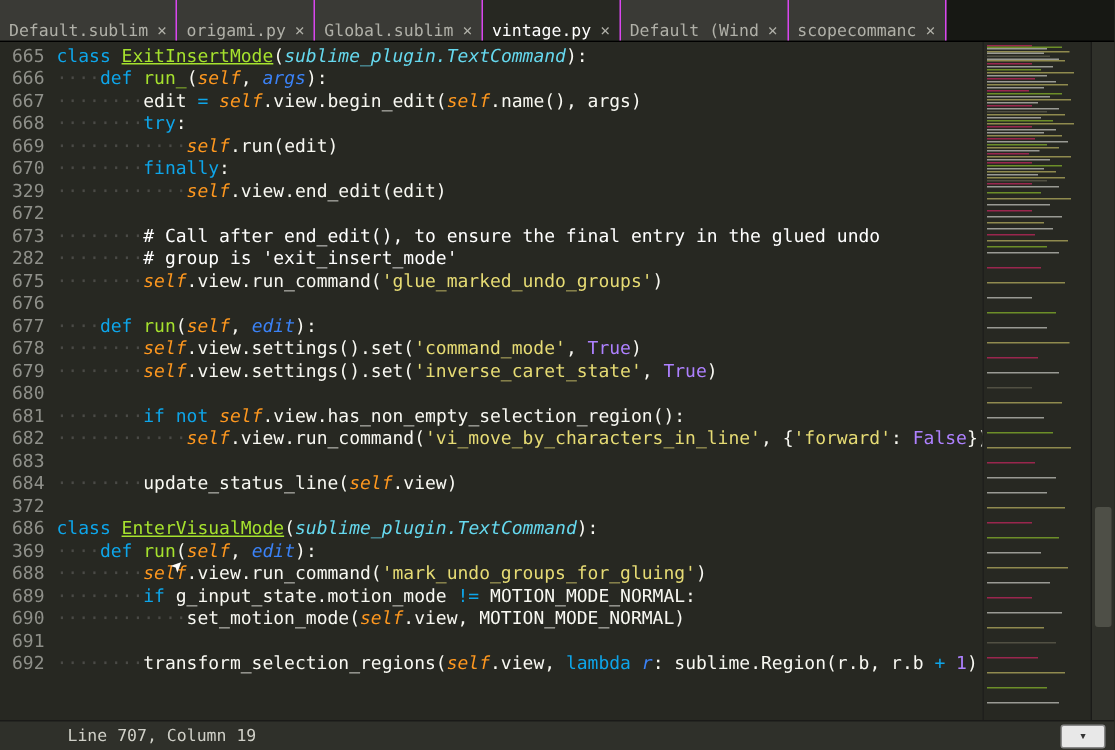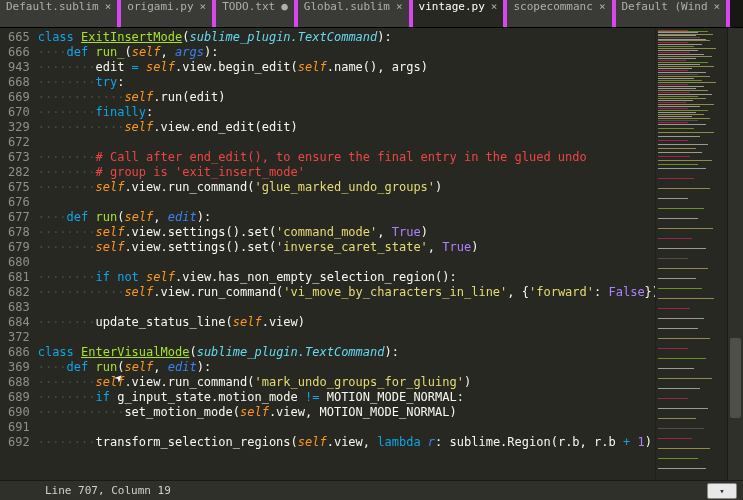--- a/index.html
+++ b/index.html
@@ -14,24 +14,24 @@
 }
 .tab-bar {
   background: #171814;
   height: 28px;
   display: flex;
   align-items: stretch;
   border-bottom: 1px solid #000;
 }
 .tab {
   background: #3a3a36;
-  border-right: 4px solid #d946ef;
+  border-right: 1px solid #d946ef;
   padding: 0 6px;
   display: flex;
-  align-items: flex-start;
+  align-items: flex-end;
   color: #b0b0a8;
   font-size: 11px;
   cursor: pointer;
   position: relative;
 }
 .tab.active {
   background: #272822;
   color: #fff;
 }
 .tab.dirty .close::before { content: "●"; color: #b0b0a8; }
@@ -71,21 +71,21 @@
   font-family: "Consolas", "Monaco", monospace;
 }
 .code .row { height: 15px; }
 .ws { color: #4a4a46; }
 .kw { color: #0ea5e9; }
 .fn { color: #a6e22e; }
 .cls { color: #a6e22e; text-decoration: underline; }
 .self { color: #fd971f; font-style: italic; }
 .arg { color: #3b82f6; font-style: italic; }
 .str { color: #e6db74; }
-.cm { color: #ef4444; }
+.cm { color: #ffffff; }
 .nm { color: #ae81ff; }
 .plain { color: #f8f8f2; }
 .base { color: #66d9ef; font-style: italic; }
 .minimap {
   width: 72px;
   background: #272822;
   position: relative;
   border-left: 1px solid #1f1f1c;
 }
 .minimap-lines {
@@ -150,47 +150,43 @@
 
 <div class="tab-bar" id="tab-bar">
     <div class="tab">
       <span class="label">Default.sublim</span>
       <span class="close"></span>
     </div>
     <div class="tab">
       <span class="label">origami.py</span>
       <span class="close"></span>
     </div>
-    <div class="tab dirty">
-      <span class="label">TODO.txt</span>
-      <span class="close"></span>
-    </div>
     <div class="tab">
       <span class="label">Global.sublim</span>
       <span class="close"></span>
     </div>
     <div class="tab active">
       <span class="label">vintage.py</span>
       <span class="close"></span>
     </div>
     <div class="tab">
+      <span class="label">Default (Wind</span>
+      <span class="close"></span>
+    </div>
+    <div class="tab">
       <span class="label">scopecommanc</span>
-      <span class="close"></span>
-    </div>
-    <div class="tab">
-      <span class="label">Default (Wind</span>
       <span class="close"></span>
     </div>
   </div>
 
 <div class="editor-area">
   <div class="gutter" id="gutter">
       <div class="ln">665</div>
       <div class="ln">666</div>
-      <div class="ln">943</div>
+      <div class="ln">667</div>
       <div class="ln">668</div>
       <div class="ln">669</div>
       <div class="ln">670</div>
       <div class="ln">329</div>
       <div class="ln">672</div>
       <div class="ln">673</div>
       <div class="ln">282</div>
       <div class="ln">675</div>
       <div class="ln">676</div>
       <div class="ln">677</div>

